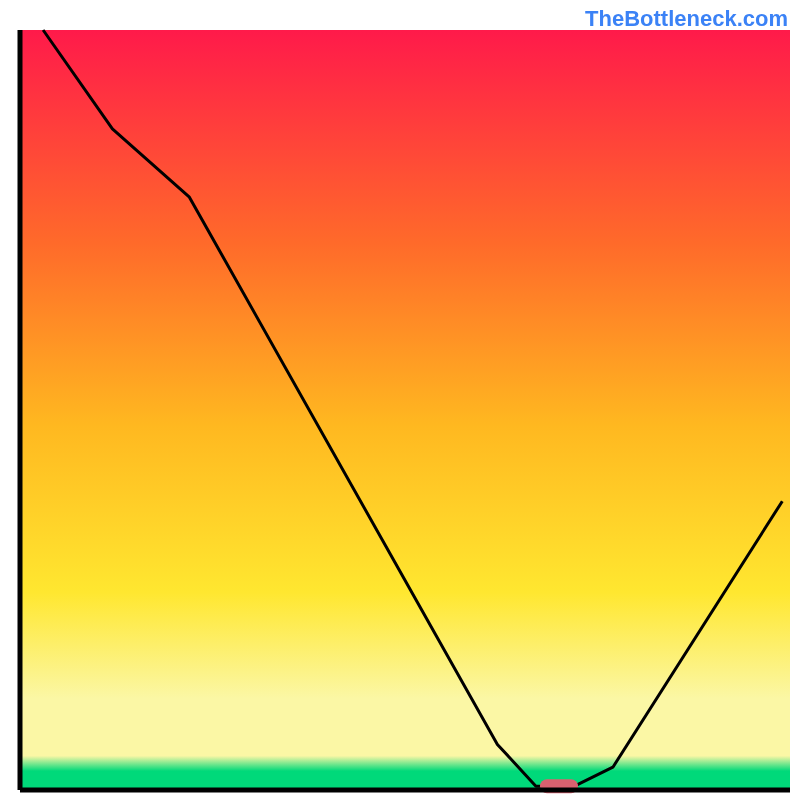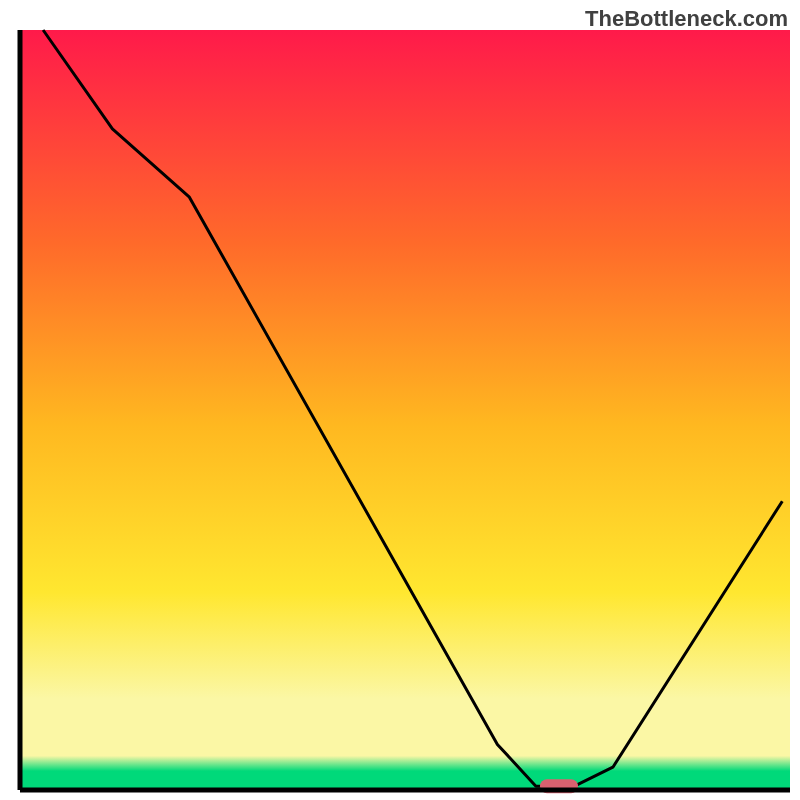--- a/index.html
+++ b/index.html
@@ -14,21 +14,21 @@
     position: relative;
     width: 800px;
     height: 800px;
   }
   .watermark {
     position: absolute;
     top: 6px;
     right: 12px;
     font-size: 22px;
     font-weight: bold;
-    color: #404040;
+    color: #3b82f6;
     z-index: 10;
   }
   svg {
     display: block;
   }
 </style>
 </head>
 <body>
 
 <div class="chart-container">

